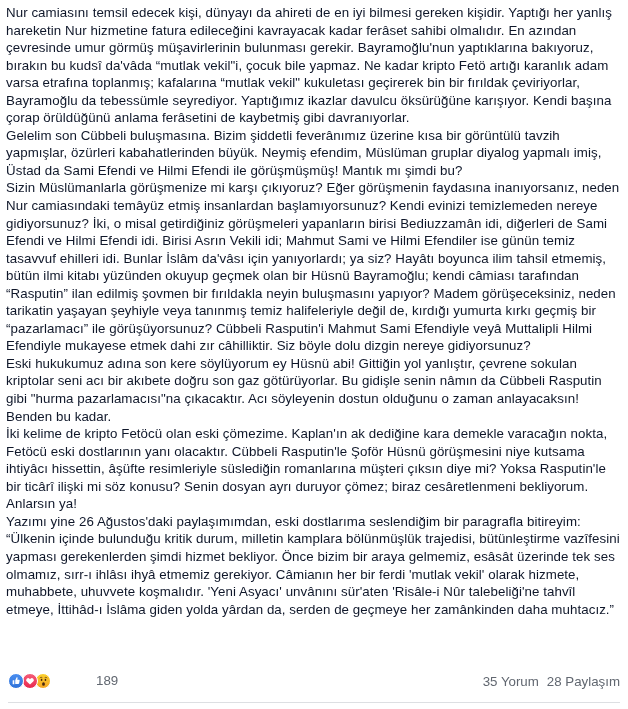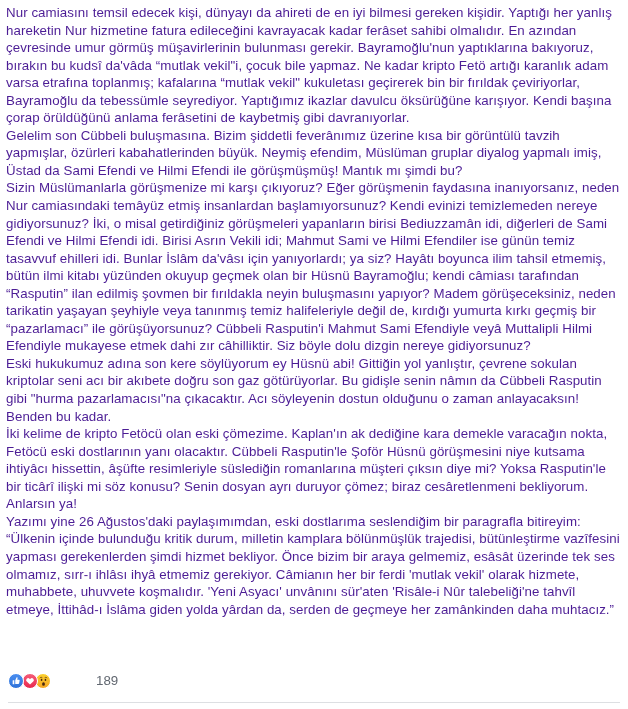--- a/index.html
+++ b/index.html
@@ -22,21 +22,21 @@
     display: flex;
     flex-direction: column;
   }
   .post-body {
     padding: 4px 6px 0 6px;
     flex: 0 0 auto;
   }
   .post-text {
     font-size: 13.3px;
     line-height: 17.55px;
-    color: #4c1d95;
+    color: #0f172a;
     white-space: pre-wrap;
     word-wrap: break-word;
     letter-spacing: 0.005em;
     text-align: left;
     margin: 0;
   }
   .engagement-bar {
     position: absolute;
     left: 0;
     right: 0;
@@ -149,18 +149,22 @@
             <ellipse cx="12" cy="16.6" rx="2.6" ry="3.4" fill="#49270f"></ellipse>
             <path d="M5.7 5.2c1-1 2.4-1.2 3.5-.6" stroke="#49270f" stroke-width="1.3" fill="none" stroke-linecap="round"></path>
             <path d="M18.3 5.2c-1-1-2.4-1.2-3.5-.6" stroke="#49270f" stroke-width="1.3" fill="none" stroke-linecap="round"></path>
           </svg>
         </span>
 
       </span>
       <span class="reaction-count">189</span>
     </div>
 
+    <div class="counts">
+      <span>35 Yorum</span>
+      <span>28 Paylaşım</span>
+    </div>
 
   </div>
 
   <div class="bottom-divider"></div>
 
 </div>
 
 </body></html>

